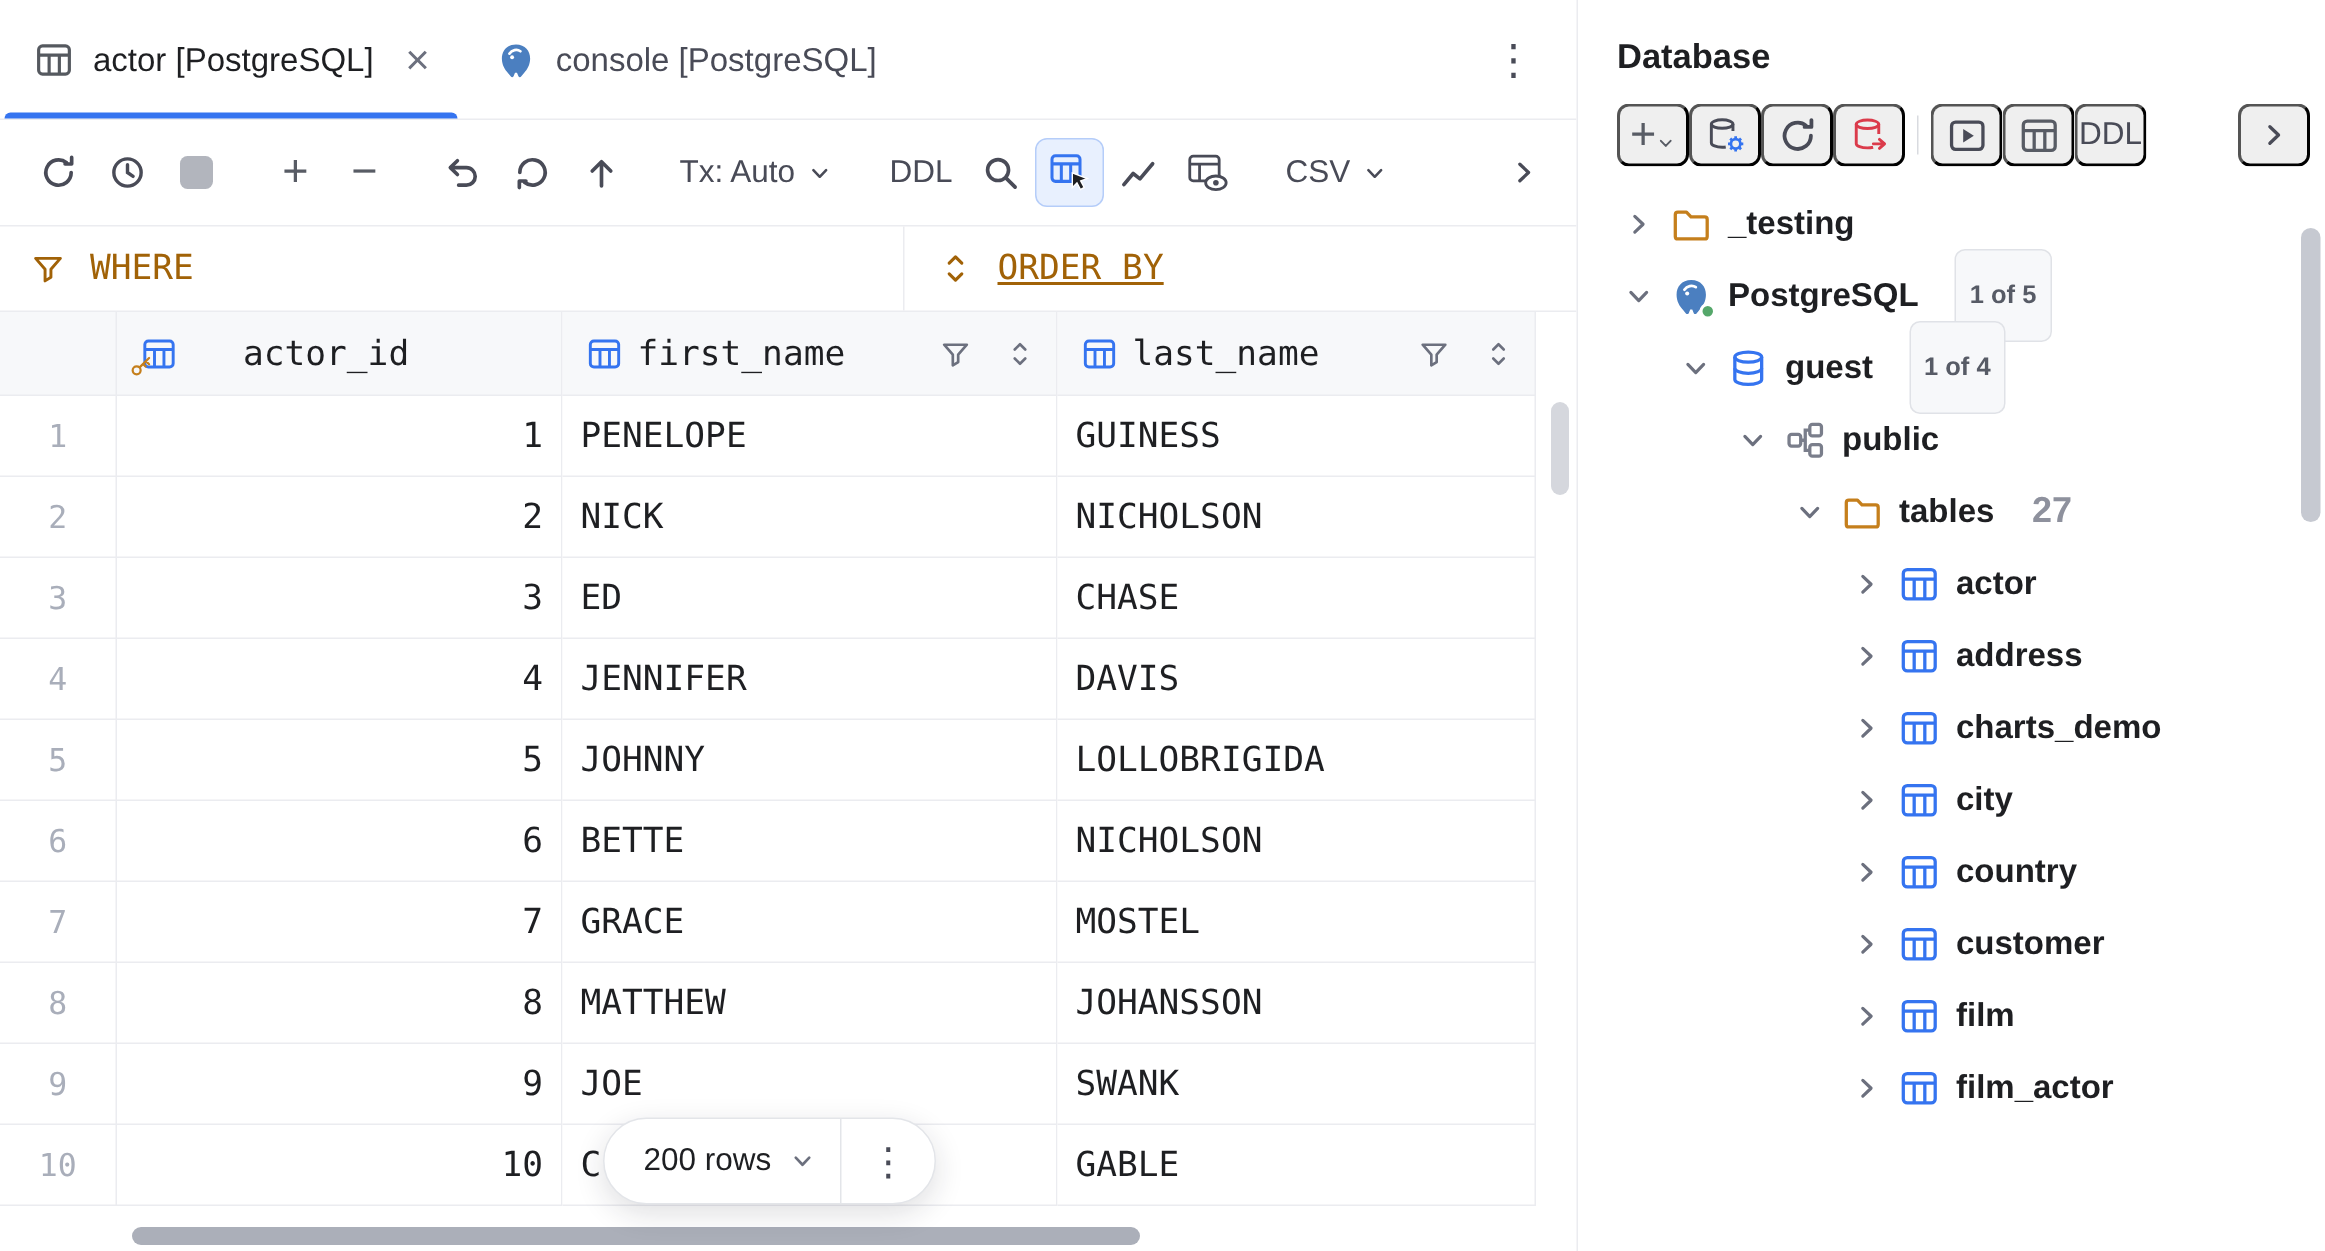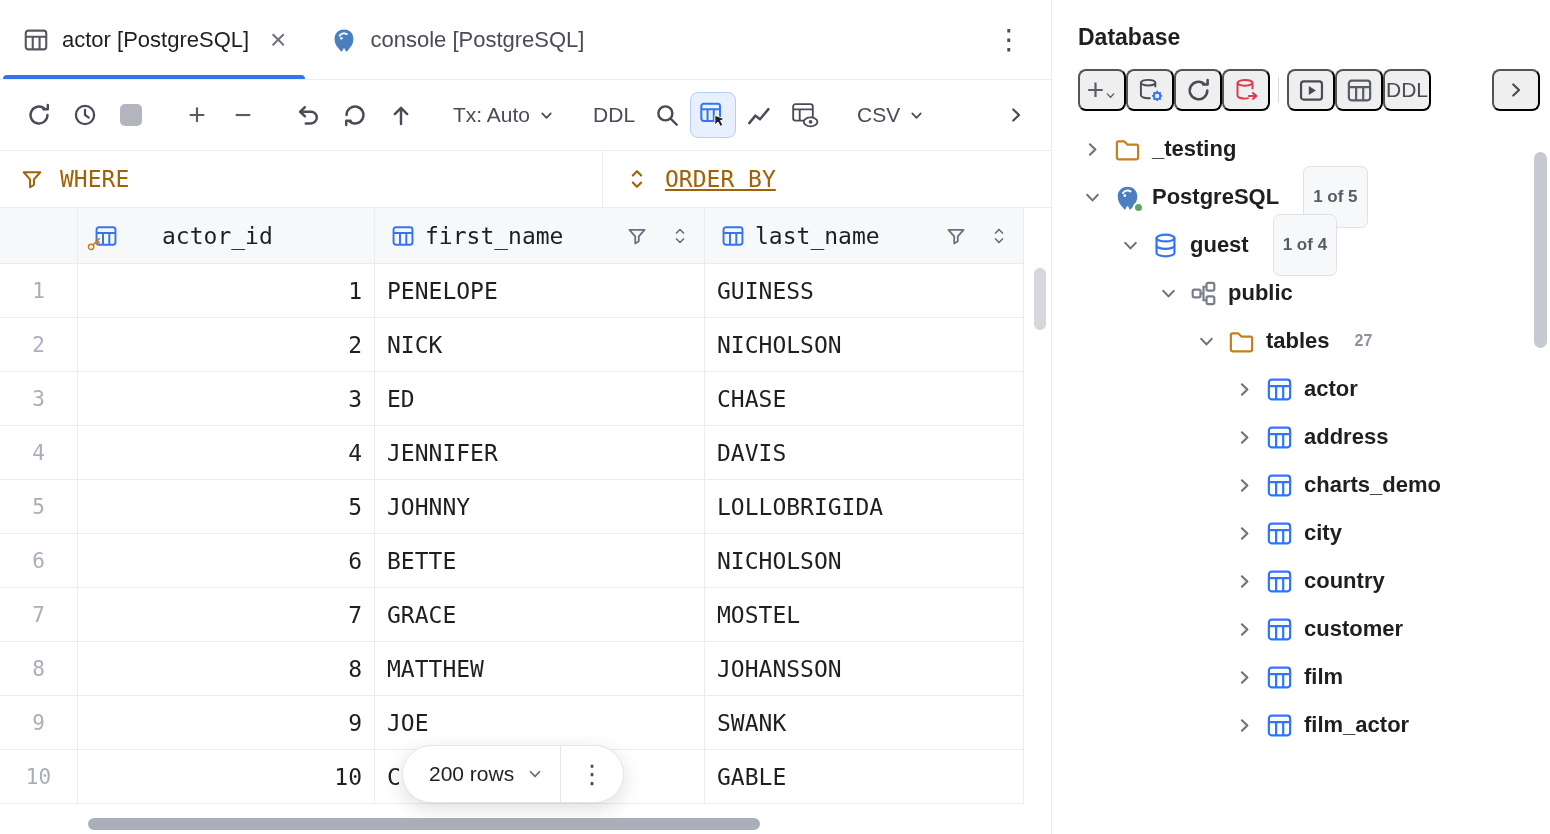--- a/index.html
+++ b/index.html
@@ -83,21 +83,21 @@
   .tree-item .chev { width:21px; height:21px; flex:0 0 auto; color:#6C707E; }
   .tree-item .nicon { width:27px; height:27px; flex:0 0 auto; }
   .nicon.table-blue { color:#3574F0; }
   .nicon.schema-gray { color:#7A7E8B; }
   .nicon.db-blue { color:#3574F0; }
   .lv0 { padding-left:30px; } .lv1 { padding-left:68px; } .lv2 { padding-left:106px; }
   .lv3 { padding-left:144px; } .lv4 { padding-left:182px; }
   .tree-item.selected::before { content:""; position:absolute; left:23px; right:52px; top:1px; bottom:1px;
                                 background:#DFE1E5; border-radius:8px; z-index:-1; }
   .badge { margin-left:13px; font-size:17px; color:#575B66; background:#F7F8FA; border:1px solid #E0E2E7; padding:20px 9px; border-radius:7px; }
-  .count { margin-left:14px; font-size:16px; color:#8E919D; }
+  .count { margin-left:14px; font-size:24px; color:#8E919D; }
   .icon-wrap { position:relative; width:27px; height:27px; flex:0 0 auto; }
   .icon-wrap svg { width:27px; height:27px; }
   .icon-wrap .dot { position:absolute; right:-3px; bottom:-2px; width:11px; height:11px; border-radius:50%; background:#55A76A; border:2px solid #fff; }
   .db-vthumb { position:absolute; right:3px; top:152px; width:13px; height:196px; background:#C6C9D1; border-radius:7px; }
 </style>
 </head>
 <body>
 
 <svg width="0" height="0" style="position:absolute" aria-hidden="true">
 <defs>

